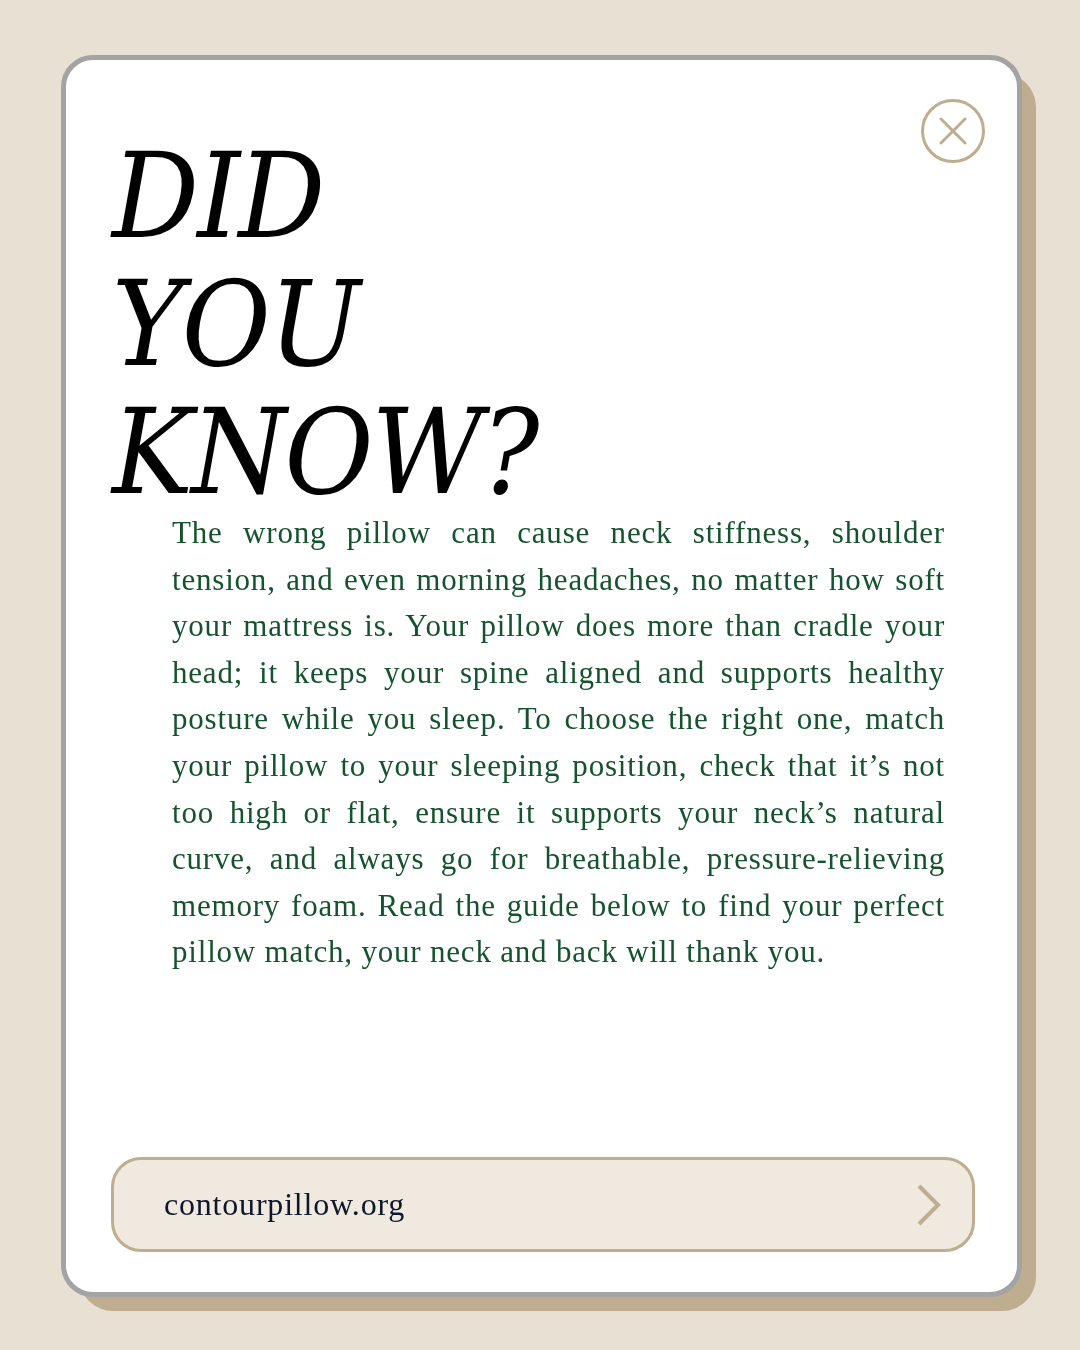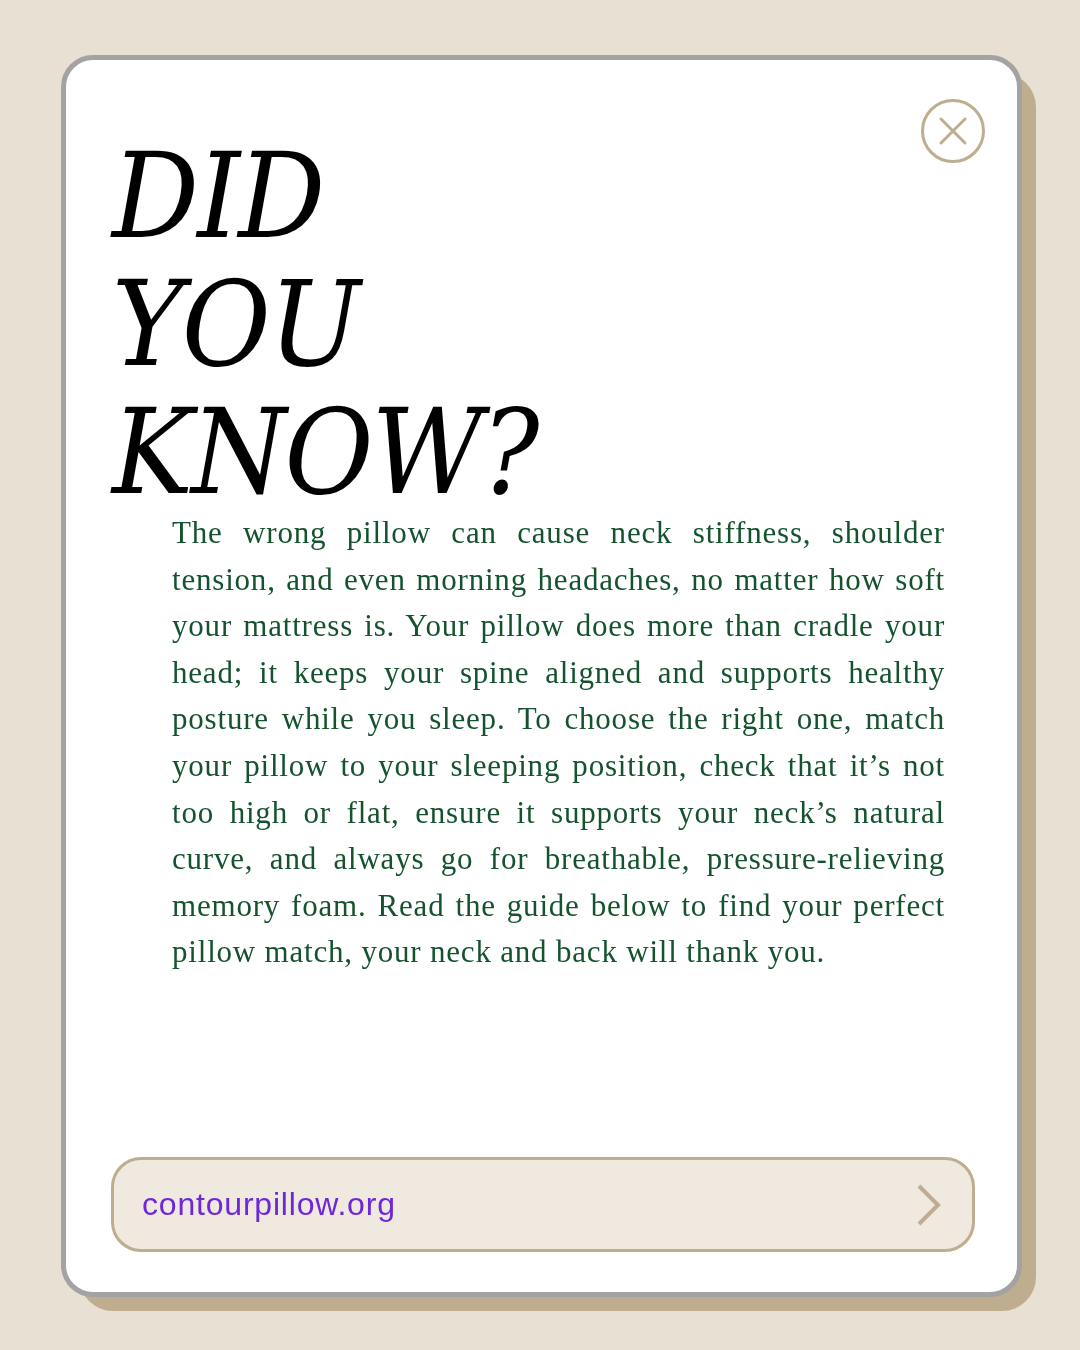--- a/index.html
+++ b/index.html
@@ -68,25 +68,25 @@
       left: 45px; top: 1097px;
       width: 858px; height: 89px;
       background: #EFE9E0;
       border: 3px solid #BFAD8F;
       border-radius: 30px;
       display: flex; align-items: center;
       box-sizing: content-box;
       cursor: pointer;
     }
     .url-text {
-      margin-left: 28px;
-      font-family: Liberation Sans, sans-serif;
+      margin-left: 50px;
+      font-family: Liberation Serif, serif;
       font-size: 32px;
       letter-spacing: 0.8px;
-      color: #6d28d9;
+      color: #0f172a;
       flex: 1;
     }
     .chevron {
       margin-right: 28px;
       width: 30px; height: 46px;
       display: flex; align-items: center; justify-content: center;
     }
   </style>
 </head>
 <body>

